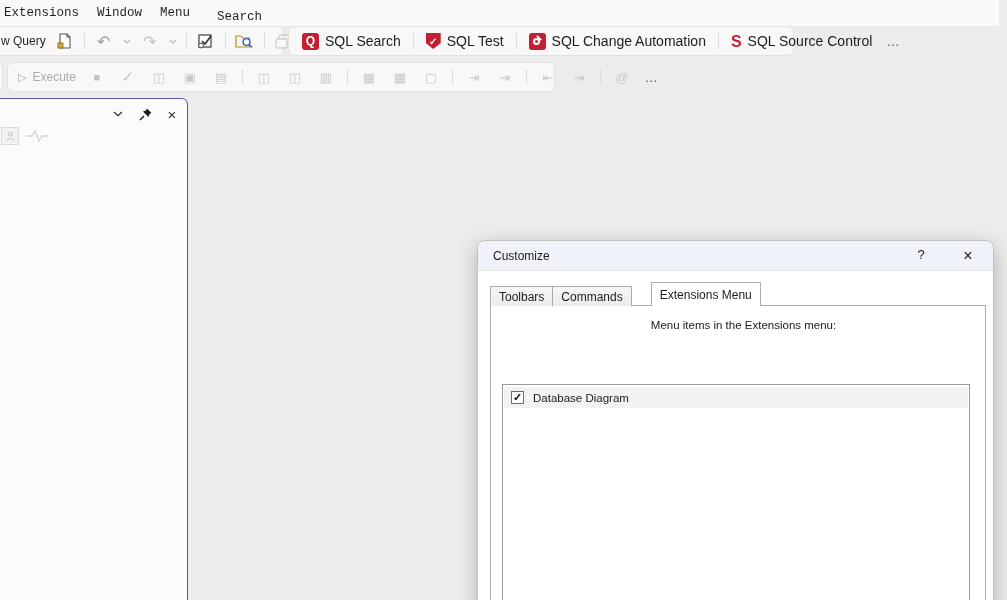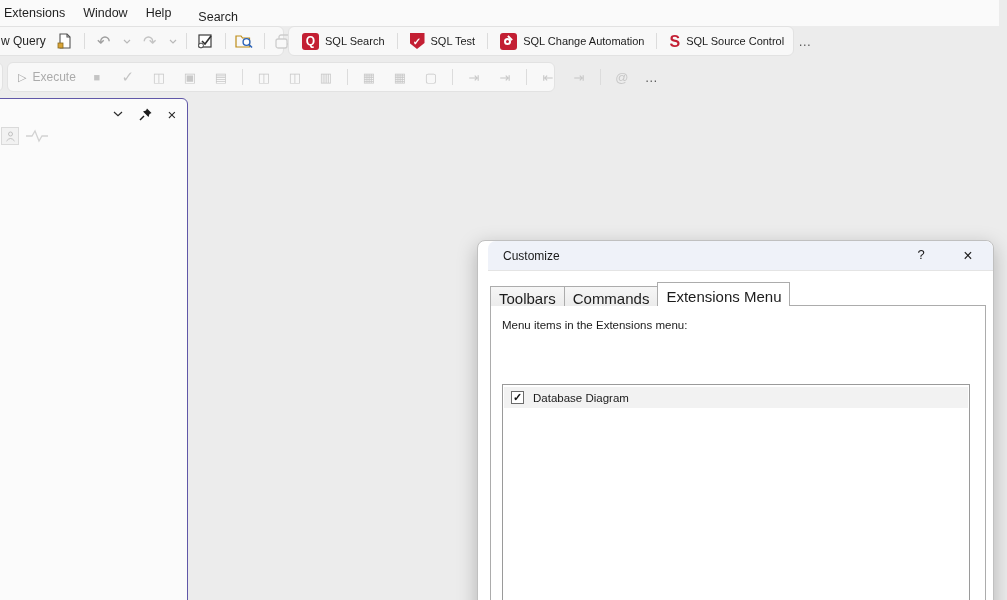--- a/index.html
+++ b/index.html
@@ -2,41 +2,41 @@
 <html><head>
 <meta charset="utf-8">
 <style>
   * { margin:0; padding:0; box-sizing:border-box; }
   html,body { width:1007px; height:600px; overflow:hidden; }
   body { font-family:"Liberation Sans", sans-serif; background:#ececec; position:relative; }
   #screen { position:absolute; inset:0; width:1007px; height:600px; overflow:hidden; }
 
   
   .menubar { position:absolute; top:0; left:0; right:8px; height:26px; background:#fafafa;
-             display:flex; align-items:center; }
+             display:flex; align-items:center;font-family:Liberation Mono, monospace; }
   .menu-item { padding:5px 9px; font-size:12.5px; color:#1f1f1f; cursor:default; }
   .menu-item:first-child { margin-left:-5px; }
   .menu-search { display:flex; align-items:flex-start; gap:18px; margin-left:12px; padding:4px 6px;flex-direction:column; }
   .menu-search .label { font-size:12.5px; color:#1f1f1f; }
 
   
   .toolband { position:absolute; left:0; right:0; background:#ececec; }
   .tb-group { position:absolute; top:0; height:30px; background:#f8f8f8; border:1px solid #e2e2e2;
               border-radius:6px; display:flex; align-items:center; padding:0 10px; gap:9px; }
   .tb-sep { width:1px; height:16px; background:#dcdcdc; flex:none; }
   .tb-label { font-size:12px; color:#262626; white-space:nowrap; }
   .tb-icon { width:20px; height:20px; display:flex; align-items:center; justify-content:center;
              font-size:14px; color:#4a4a4a; flex:none; }
   .tb-icon.dim { color:#c8c8c8; font-size:13px; }
   .ellipsis { font-size:13px; color:#5a5a5a; letter-spacing:1px; padding:0 2px; }
   .chev-sm { width:10px; display:flex; align-items:center; justify-content:center; }
 
   
   .sql-btn { display:flex; align-items:center; gap:6px; padding:0 3px; }
-  .sql-btn .label { font-size:11px; color:#1c1c1c; white-space:nowrap; }
+  .sql-btn .label { font-size:14px; color:#1c1c1c; white-space:nowrap; }
   .sql-badge { width:17px; height:17px; background:#c31f33; border-radius:3px; color:#fff;
                display:flex; align-items:center; justify-content:center;
                font-size:12px; font-weight:bold; flex:none; }
   .sql-shield { width:15px; height:16px; background:#c31f33; color:#fff;
                 clip-path:polygon(0 0,100% 0,100% 62%,50% 100%,0 62%);
                 display:flex; align-items:center; justify-content:center;
                 font-size:10px; font-weight:bold; flex:none; }
   .sca-badge { width:17px; height:17px; background:#c31f33; border-radius:3px; position:relative; flex:none; }
   .sca-ring { position:absolute; left:4px; top:5px; width:7px; height:7px;
               border:2px solid #fff; border-radius:50%; }
@@ -58,57 +58,57 @@
   .tw-toolbar { position:absolute; top:28px; left:2px; display:flex; gap:7px; align-items:center; }
   .tw-icon-box { width:18px; height:18px; border:1px solid #dadada; background:#f2f2f2;
                  display:flex; align-items:center; justify-content:center; }
 
   
   .dialog { position:absolute; left:477px; top:240px; width:517px; height:380px;
             background:#ffffff; border:1px solid #c0c0c0; border-radius:8px 8px 0 0;
             box-shadow:0 6px 20px rgba(0,0,0,0.25); }
   .dlg-titlebar { position:absolute; top:0; left:0; right:0; height:30px; background:#eff2f9;
                   border-radius:8px 8px 0 0; border-bottom:1px solid #e4e4e4;
-                  display:flex; align-items:center;margin-left:10px; }
+                  display:flex; align-items:center; }
   .dlg-title { font-size:12px; color:#1a1a1a; margin-left:15px; }
   .dlg-help { position:absolute; right:62px; top:6px; width:20px; height:18px; text-align:center;
               font-size:13px; color:#1a1a1a; }
   .dlg-close { position:absolute; right:14px; top:4px; width:22px; height:22px; text-align:center;
                font-size:16px; color:#1a1a1a; line-height:22px; }
 
   .tabstrip { position:absolute; left:12px; top:41px; height:24px; display:flex; align-items:flex-end; z-index:2; }
-  .tab { font-size:15px; color:#1c1c1c; background:linear-gradient(#f6f6f6,#ececec);
+  .tab { font-size:12px; color:#1c1c1c; background:linear-gradient(#f6f6f6,#ececec);
          border:1px solid #acacac; border-bottom:none; padding:3px 8px 4px 8px; height:20px;
          margin-right:-1px; white-space:nowrap; }
-  .tab.active { background:#ffffff; height:24px; padding-top:5px; position:relative; z-index:3; }
+  .tab.active { background:#ffffff; height:24px; padding-top:5px; position:relative; z-index:3;margin-left:20px; }
 
   .tabpanel { position:absolute; left:12px; top:64px; width:496px; height:340px;
               border:1px solid #acacac; background:#ffffff; z-index:1; }
   .dlg-desc { margin:8px 0 0 11px; width:466px; font-size:11.5px; line-height:15px; color:#1b1b1b; }
-  .dlg-list-label { margin:13px 0 0 11px; font-size:11.5px; color:#1b1b1b; }
+  .dlg-list-label { margin:13px 0 0 11px; font-size:11.5px; color:#1b1b1b;text-align:center; }
   .listbox { position:absolute; left:11px; top:78px; width:468px; height:320px;
              border:1px solid #9a9a9a; background:#ffffff; }
   .list-row { margin:2px 1px 0 1px; height:21px; background:#f2f2f2;
               display:flex; align-items:center; gap:9px; padding-left:7px; }
   .checkbox { width:13px; height:13px; background:#fff; border:1px solid #6b6b6b;
               display:flex; align-items:center; justify-content:center;
               font-size:11px; font-weight:bold; color:#111; line-height:13px; flex:none; }
   .list-row .label { font-size:11.5px; color:#1b1b1b; }
 
   svg { display:block; }
 </style>
 </head>
 <body>
 
 <div id="screen">
 
   <div class="menubar">
     <div class="menu-item">Extensions</div>
     <div class="menu-item">Window</div>
-    <div class="menu-item">Help</div>
+    <div class="menu-item">Menu</div>
     <div class="menu-search">
       <span>
         <svg width="13" height="13" viewBox="0 0 13 13">
             <circle cx="5.2" cy="5.2" r="3.8" fill="none" stroke="#3c3c3c" stroke-width="1.3"></circle>
             <line x1="8.2" y1="8.2" x2="12" y2="12" stroke="#3c3c3c" stroke-width="1.3"></line>
           </svg>
       </span>
       <span class="label">Search</span>
       <span>
         <svg width="9" height="6" viewBox="0 0 9 6">

